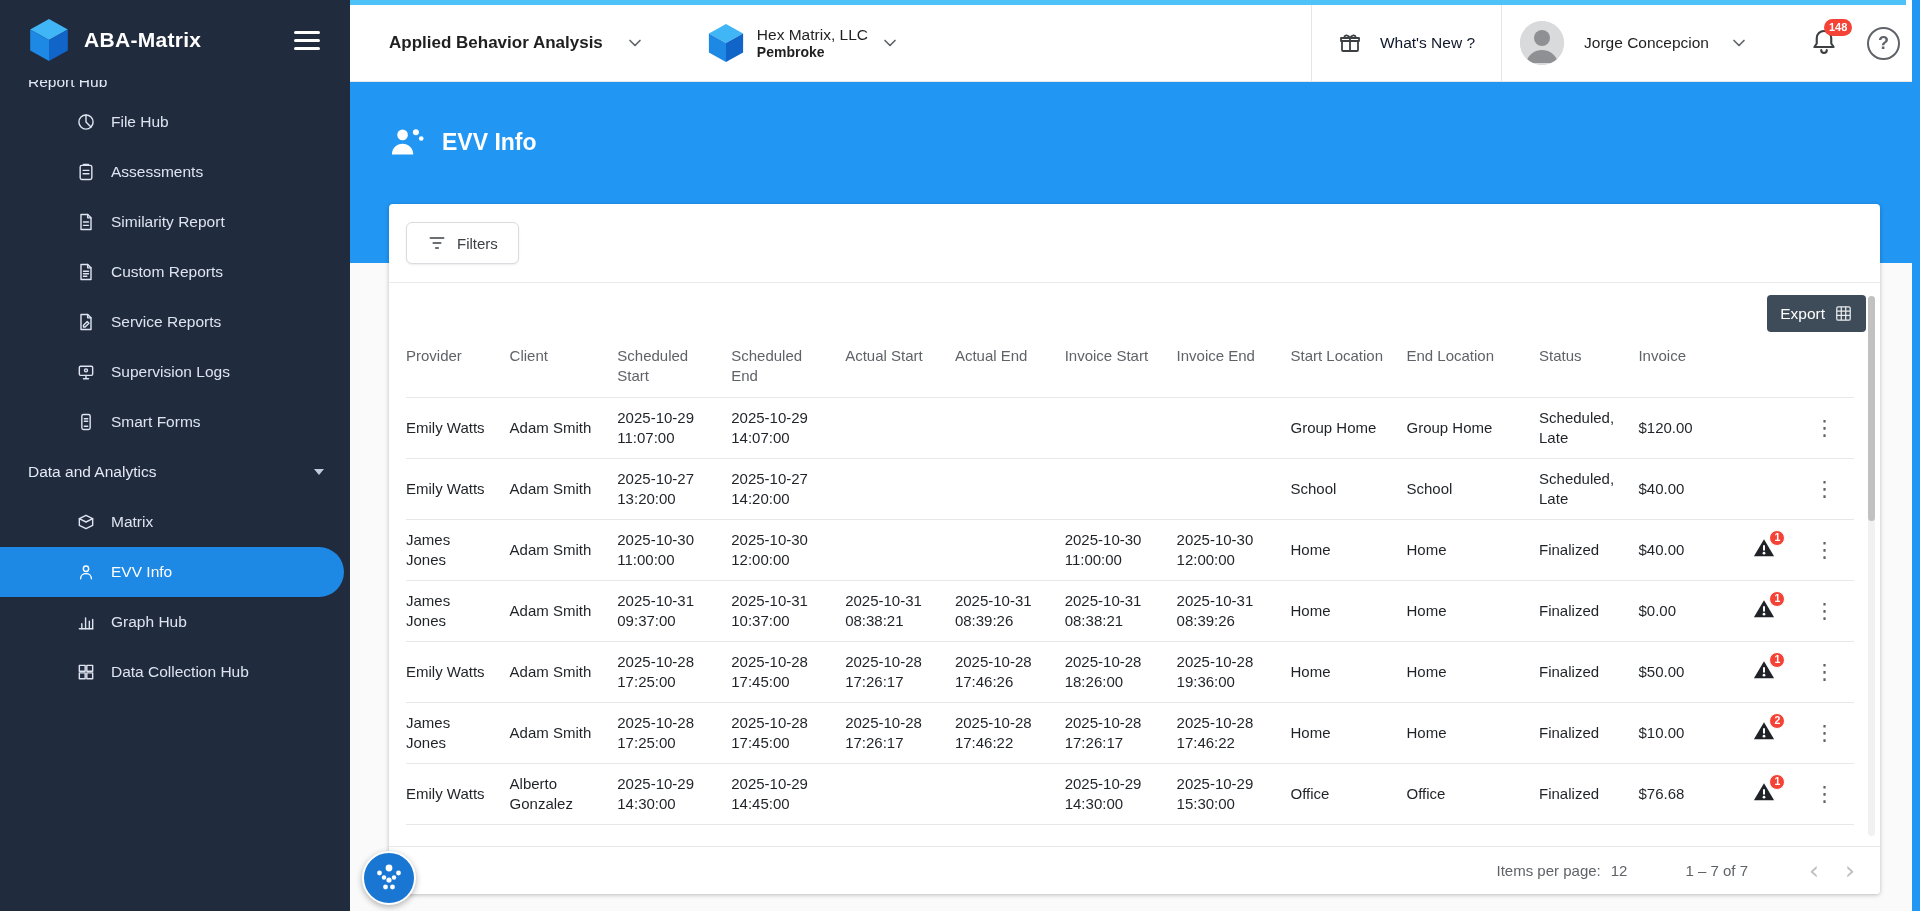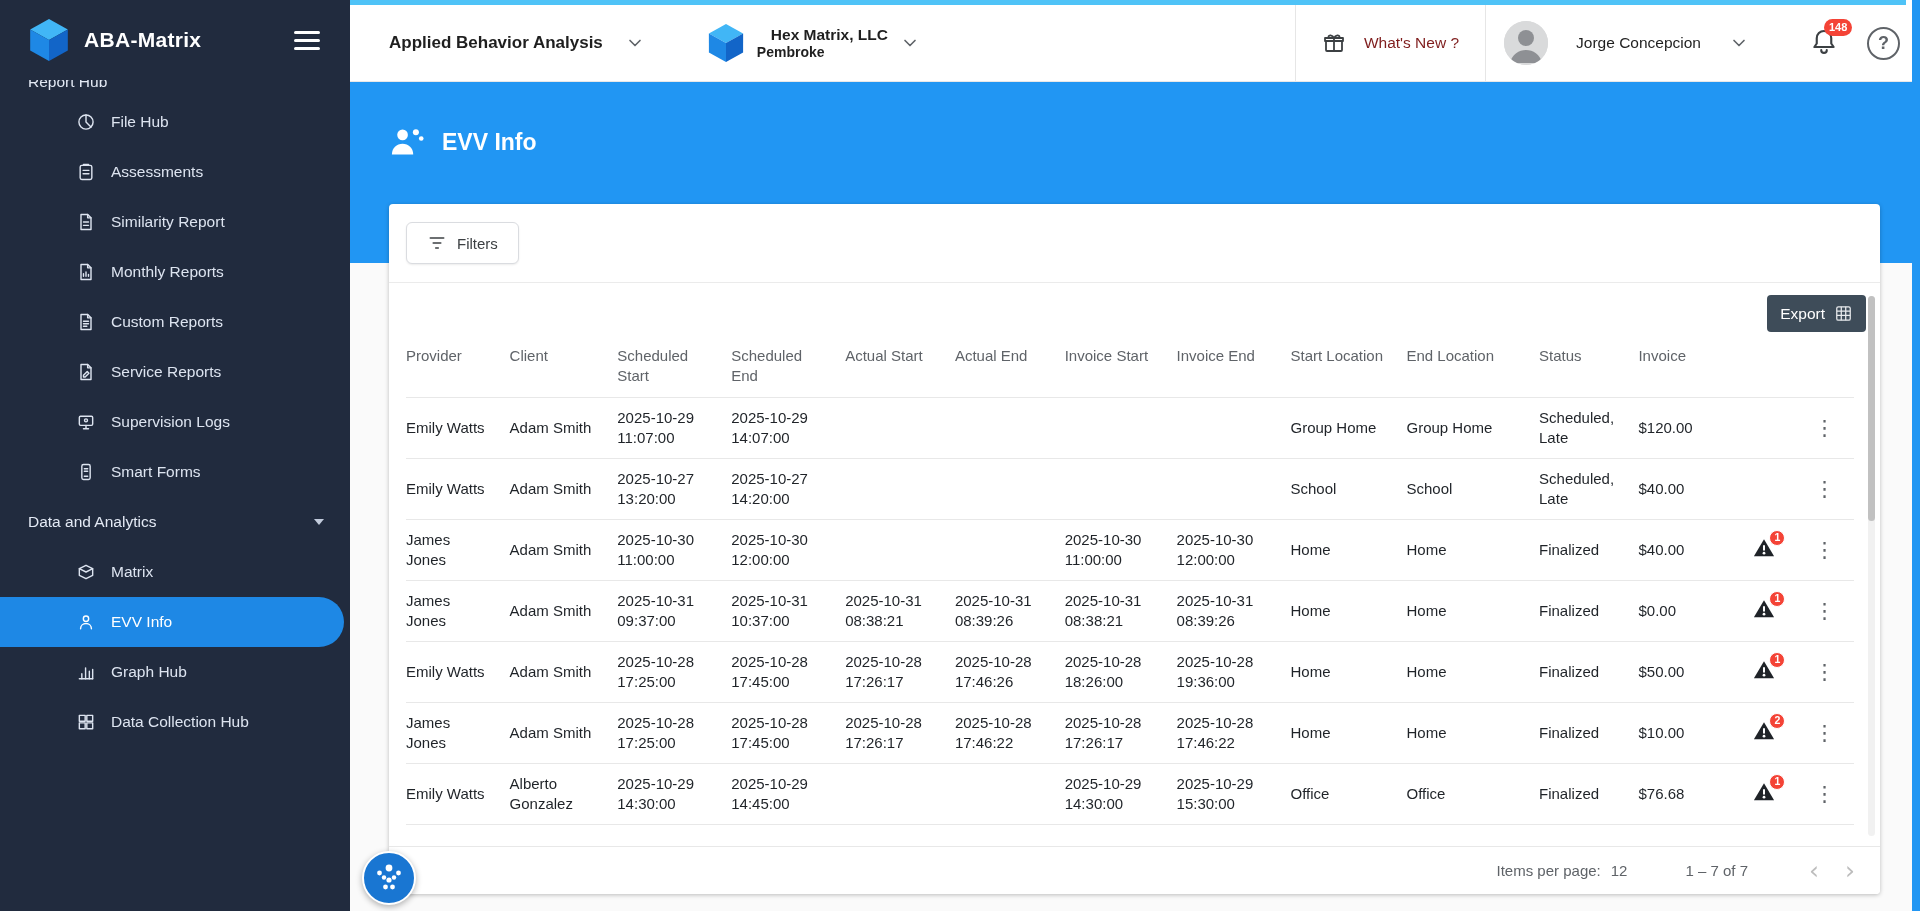--- a/index.html
+++ b/index.html
@@ -29,26 +29,26 @@
 
   
   .main{flex:1;position:relative;height:911px;background:#fff;}
   .top-strip{position:absolute;top:0;left:0;right:14px;height:5px;background:var(--top-strip);z-index:6;}
   .page-scrollbar{position:absolute;top:0;right:0;width:8px;height:911px;background:var(--accent);z-index:7;cursor:pointer;}
 
   .topbar{height:82px;background:#fff;border-bottom:1px solid #E8E8E8;display:flex;align-items:center;padding:5px 20px 0 39px;position:relative;z-index:2;}
   .product-menu{display:flex;align-items:center;gap:22px;font-size:17px;font-weight:700;color:#1F1F1F;cursor:pointer;}
   .chev-svg{width:20px;height:20px;}
   .org-menu{display:flex;align-items:center;gap:12px;margin-left:62px;cursor:pointer;}
-  .org-name{font-size:15.5px;font-weight:700;color:#1F1F1F;line-height:1.25;margin-left:14px;}
+  .org-name{font-size:15.5px;font-weight:400;color:#1F1F1F;line-height:1.25;}
   .org-loc{font-size:14px;font-weight:700;color:#1F1F1F;line-height:1.25;}
   .flex-spacer{flex:1;}
   .vdivider{width:1px;align-self:stretch;background:#E6E6E6;}
-  .whats-new{display:flex;align-items:center;gap:18px;padding:0 26px;align-self:stretch;font-size:15.5px;color:#7f1d1d;cursor:pointer;}
-  .user-menu{display:flex;align-items:center;gap:28px;padding:0 16px 0 18px;cursor:pointer;}
+  .whats-new{display:flex;align-items:center;gap:18px;padding:0 26px;align-self:stretch;font-size:15.5px;color:#0f172a;cursor:pointer;}
+  .user-menu{display:flex;align-items:center;gap:20px;padding:0 16px 0 18px;cursor:pointer;}
   .avatar{width:44px;height:44px;border-radius:50%;overflow:hidden;background:#D9DADB;flex-shrink:0;}
   .user-name{font-size:15.5px;font-weight:500;color:#1F1F1F;}
   .bell-btn{position:relative;background:none;border:none;padding:0;margin-left:44px;cursor:pointer;}
   .bell-badge{position:absolute;top:-8px;left:15px;background:var(--badge-red);color:#fff;font-size:11px;font-weight:700;border-radius:9px;padding:2px 5px;line-height:1.2;}
   .help-btn{width:33px;height:33px;border:2.5px solid #5F6368;border-radius:50%;background:none;color:#5F6368;font-size:18px;font-weight:700;display:flex;align-items:center;justify-content:center;margin-left:28px;cursor:pointer;}
 
   .content{position:relative;height:829px;background:var(--content-bg);overflow:hidden;}
   .blue-band{position:absolute;top:0;left:0;right:0;height:181px;background:var(--accent);}
   .page-head{position:relative;display:flex;align-items:center;gap:17px;padding:44px 0 0 39px;color:#fff;z-index:1;}
   .page-title{font-size:23px;font-weight:600;margin:0;color:#fff;}
@@ -122,28 +122,20 @@
             </svg>
           <span>Assessments</span>
         </li>
         <li class="nav-item">
           <svg class="nicon" viewBox="0 0 24 24">
               <path d="M6 3h8l4 4v14H6z"></path>
               <path d="M14 3v4h4"></path>
               <path d="M9 12h6M9 16h6"></path>
             </svg>
           <span>Similarity Report</span>
-        </li>
-        <li class="nav-item">
-          <svg class="nicon" viewBox="0 0 24 24">
-              <path d="M6 3h8l4 4v14H6z"></path>
-              <path d="M14 3v4h4"></path>
-              <path d="M9 17v-3M12 17v-5M15 17v-2"></path>
-            </svg>
-          <span>Monthly Reports</span>
         </li>
         <li class="nav-item">
           <svg class="nicon" viewBox="0 0 24 24">
               <path d="M6 3h8l4 4v14H6z"></path>
               <path d="M14 3v4h4"></path>
               <path d="M9 11h6M9 14h6M9 17h4"></path>
             </svg>
           <span>Custom Reports</span>
         </li>
         <li class="nav-item">

